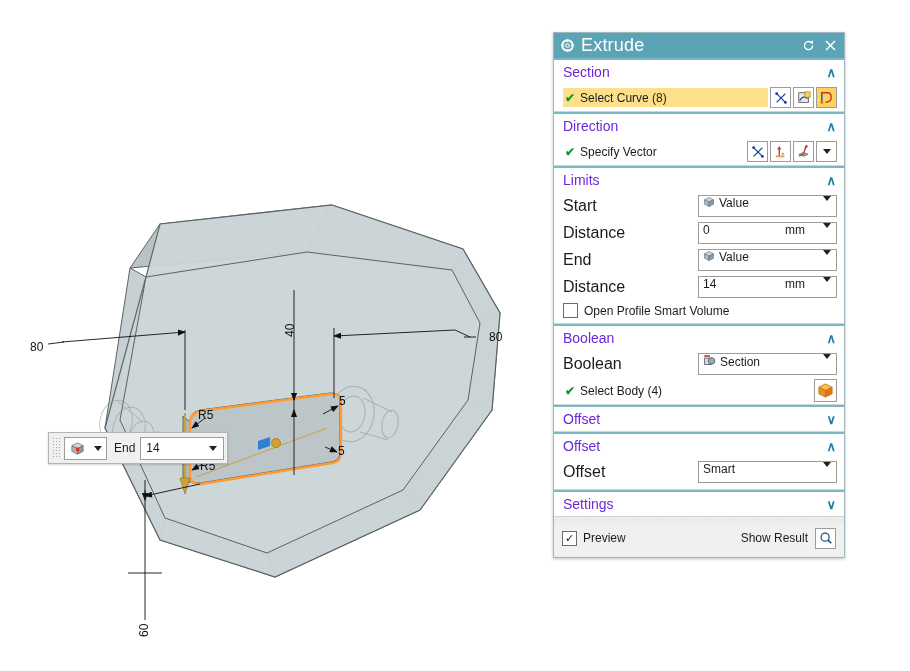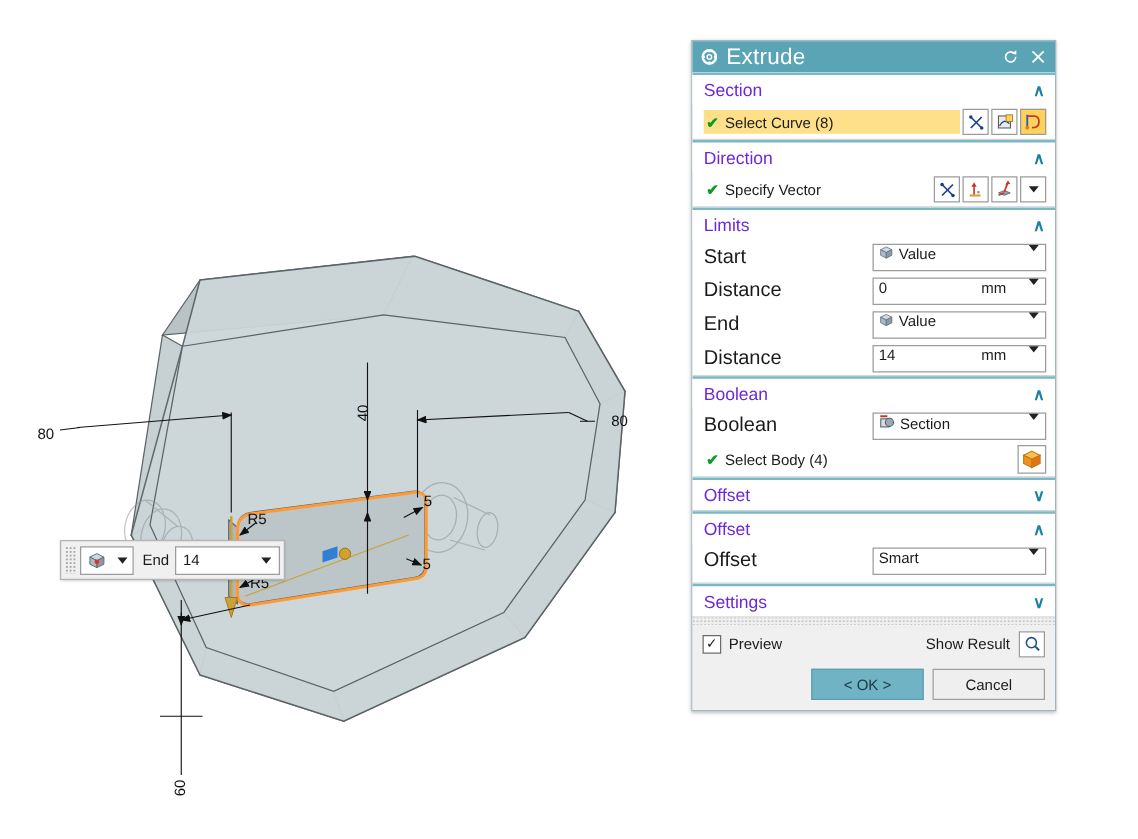--- a/index.html
+++ b/index.html
@@ -445,20 +445,24 @@
       <span class="lbl w-left">Distance</span>
       <div class="field-area">
         <div class="combo">
           <span class="ctext">14</span>
           <span class="unit">mm</span>
           <i class="caret"></i>
         </div>
       </div>
     </div>
 
+    <div class="cbrow">
+      <span class="cbox"></span>
+      <span class="lbl">Open Profile Smart Volume</span>
+    </div>
   </div>
 
   <div class="panel">
     <div class="sec-head">
       <span class="sec-title">Boolean</span>
       <span class="chev">∧</span>
     </div>
     <div class="row">
       <span class="lbl w-left">Boolean</span>
       <div class="field-area">
@@ -533,18 +537,14 @@
         <span class="lbl">Preview</span>
       </span>
       <span class="lbl">Show Result</span>
       <span class="iconbtn plainbg">
         <svg width="14" height="14" viewBox="0 0 16 16">
           <circle cx="7" cy="7" r="4.6" fill="none" stroke="#1d4f8f" stroke-width="1.4"></circle>
           <line x1="10.4" y1="10.4" x2="14" y2="14" stroke="#1d4f8f" stroke-width="1.8"></line>
         </svg>
       </span>
     </div>
-    <div class="footer-btns">
-      <div class="btn ok">&lt; OK &gt;</div>
-      <div class="btn">Cancel</div>
-    </div>
   </div>
 </div>
 
 </body></html>

